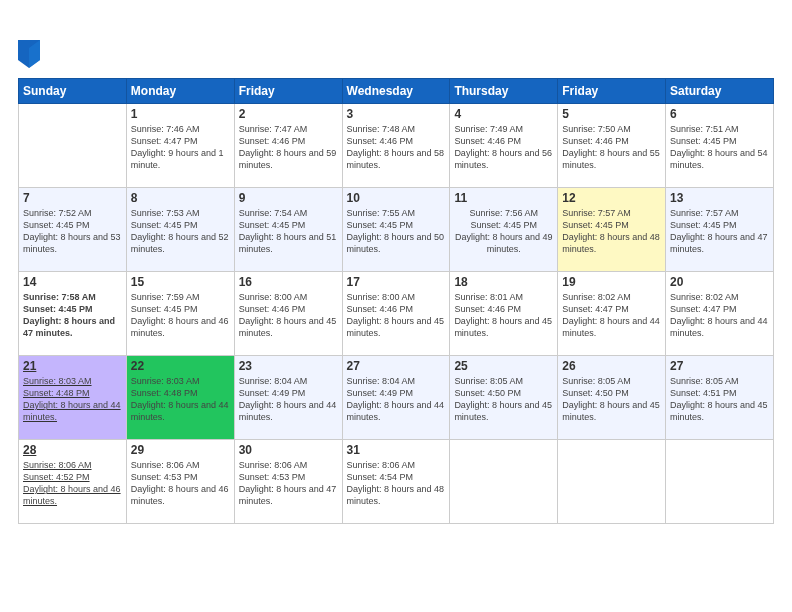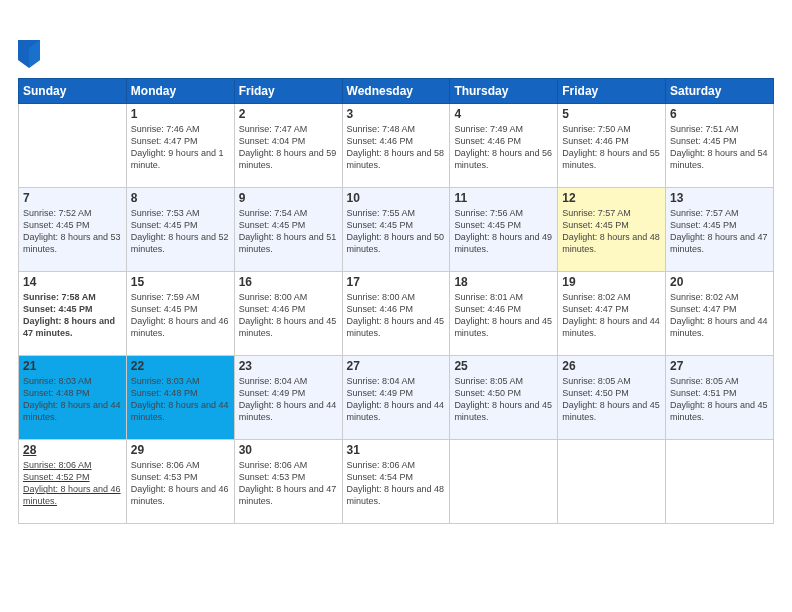--- a/index.html
+++ b/index.html
@@ -140,21 +140,21 @@
           <td class="empty-cell"></td>
           <td style="background: rgb(255, 255, 255);">
             <span class="day-num">1</span>
             <div class="cell-text" style="white-space: pre-line;">Sunrise: 7:46 AM
 Sunset: 4:47 PM
 Daylight: 9 hours and 1 minute.</div>
           </td>
           <td style="background: rgb(255, 255, 255);">
             <span class="day-num">2</span>
             <div class="cell-text" style="white-space: pre-line;">Sunrise: 7:47 AM
-Sunset: 4:04 PM
+Sunset: 4:46 PM
 Daylight: 8 hours and 59 minutes.</div>
           </td>
           <td style="background: rgb(255, 255, 255);">
             <span class="day-num">3</span>
             <div class="cell-text" style="white-space: pre-line;">Sunrise: 7:48 AM
 Sunset: 4:46 PM
 Daylight: 8 hours and 58 minutes.</div>
           </td>
           <td style="background: rgb(255, 255, 255);">
             <span class="day-num">4</span>
@@ -195,21 +195,21 @@
 Daylight: 8 hours and 51 minutes.</div>
           </td>
           <td style="background: rgb(240, 244, 255);">
             <span class="day-num">10</span>
             <div class="cell-text" style="white-space: pre-line;">Sunrise: 7:55 AM
 Sunset: 4:45 PM
 Daylight: 8 hours and 50 minutes.</div>
           </td>
           <td style="background: rgb(240, 244, 255);">
             <span class="day-num">11</span>
-            <div class="cell-text" style="white-space: pre-line;">Sunrise: 7:56 AM
+            <div class="cell-text" style="white-space: pre-line; text-align: center;">Sunrise: 7:56 AM
 Sunset: 4:45 PM
 Daylight: 8 hours and 49 minutes.</div>
           </td>
           <td style="background: #fef9c3;">
             <span class="day-num">12</span>
             <div class="cell-text" style="white-space: pre-line;">Sunrise: 7:57 AM
 Sunset: 4:45 PM
 Daylight: 8 hours and 48 minutes.</div>
           </td>
           <td style="background: rgb(240, 244, 255);">
@@ -257,27 +257,27 @@
 Daylight: 8 hours and 44 minutes.</div>
           </td>
           <td style="background: rgb(255, 255, 255);">
             <span class="day-num">20</span>
             <div class="cell-text" style="white-space: pre-line;">Sunrise: 8:02 AM
 Sunset: 4:47 PM
 Daylight: 8 hours and 44 minutes.</div>
           </td>
         </tr>
         <tr>
-          <td style="background: #0ea5e9;">
+          <td style="background: #c4b5fd; text-decoration: underline;">
             <span class="day-num">21</span>
             <div class="cell-text" style="white-space: pre-line;">Sunrise: 8:03 AM
 Sunset: 4:48 PM
 Daylight: 8 hours and 44 minutes.</div>
           </td>
-          <td style="background: #0ea5e9;">
+          <td style="background: #22c55e;">
             <span class="day-num">22</span>
             <div class="cell-text" style="white-space: pre-line;">Sunrise: 8:03 AM
 Sunset: 4:48 PM
 Daylight: 8 hours and 44 minutes.</div>
           </td>
           <td style="background: rgb(240, 244, 255);">
             <span class="day-num">23</span>
             <div class="cell-text" style="white-space: pre-line;">Sunrise: 8:04 AM
 Sunset: 4:49 PM
 Daylight: 8 hours and 44 minutes.</div>

